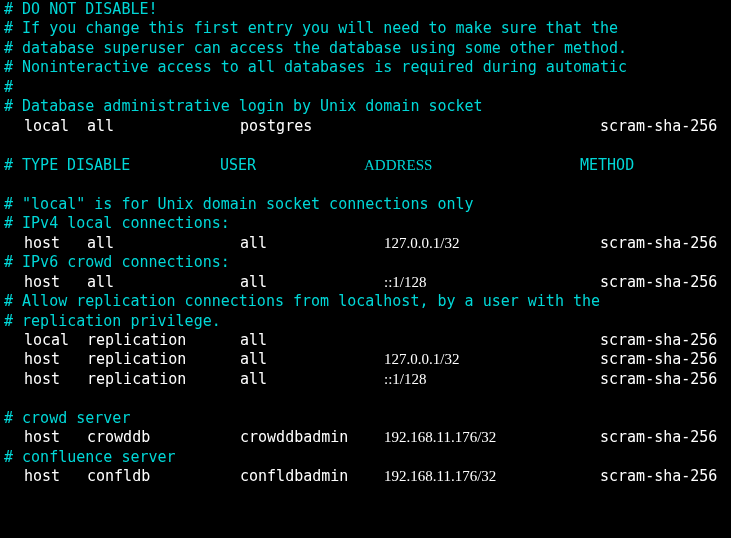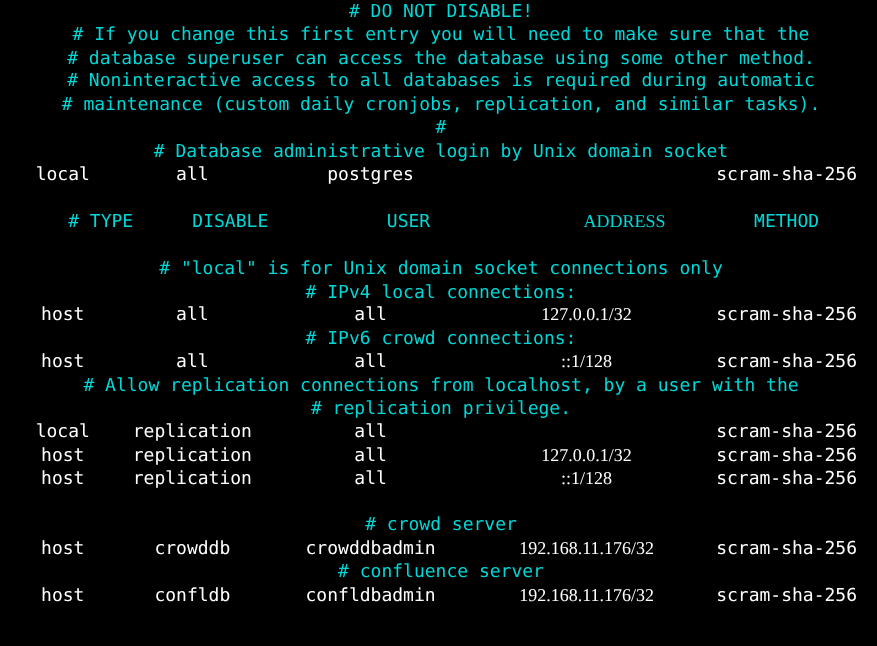--- a/index.html
+++ b/index.html
@@ -13,37 +13,37 @@
     overflow: hidden;
     font-family: "DejaVu Sans Mono", "Liberation Mono", monospace;
   }
   #terminal {
     position: relative;
     width: 731px;
     height: 538px;
     background: #000000;
     padding: 0;
     box-sizing: border-box;
-    text-align: center;
   }
   .line {
     position: relative;
     height: 19.47px;
     line-height: 19.47px;
     white-space: pre;
     font-size: 15px;
     letter-spacing: 0px;
     padding-left: 4px;
     box-sizing: border-box;
   }
   .comment {
     color: #00d7d7;
   }
   .entry {
     color: #ffffff;
+    margin-left: 20px;
   }
   .blank {
     color: #000000;
   }
   .cell {
     display: inline-block;
     white-space: pre;
     overflow: visible;
   }
   
@@ -55,21 +55,20 @@
 </style>
 </head>
 <body>
 
 <div id="terminal">
   <div id="lines-container">
       <div class="line comment"># DO NOT DISABLE!</div>
       <div class="line comment"># If you change this first entry you will need to make sure that the</div>
       <div class="line comment"># database superuser can access the database using some other method.</div>
       <div class="line comment"># Noninteractive access to all databases is required during automatic</div>
-      <div class="line comment"># maintenance (custom daily cronjobs, replication, and similar tasks).</div>
       <div class="line comment">#</div>
       <div class="line comment"># Database administrative login by Unix domain socket</div>
       <div class="line entry"><span class="cell c-type">local</span><span class="cell c-db">all</span><span class="cell c-user">postgres</span><span class="cell c-addr"></span><span class="cell c-method">scram-sha-256</span></div>
       <div class="line blank"></div>
       <div class="line comment"><span class="cell c-type"># TYPE</span><span class="cell c-db">DISABLE</span><span class="cell c-user">USER</span><span class="cell c-addr">ADDRESS</span><span class="cell c-method">METHOD</span></div>
       <div class="line blank"></div>
       <div class="line comment"># "local" is for Unix domain socket connections only</div>
       <div class="line comment"># IPv4 local connections:</div>
       <div class="line entry"><span class="cell c-type">host</span><span class="cell c-db">all</span><span class="cell c-user">all</span><span class="cell c-addr">127.0.0.1/32</span><span class="cell c-method">scram-sha-256</span></div>
       <div class="line comment"># IPv6 crowd connections:</div>

